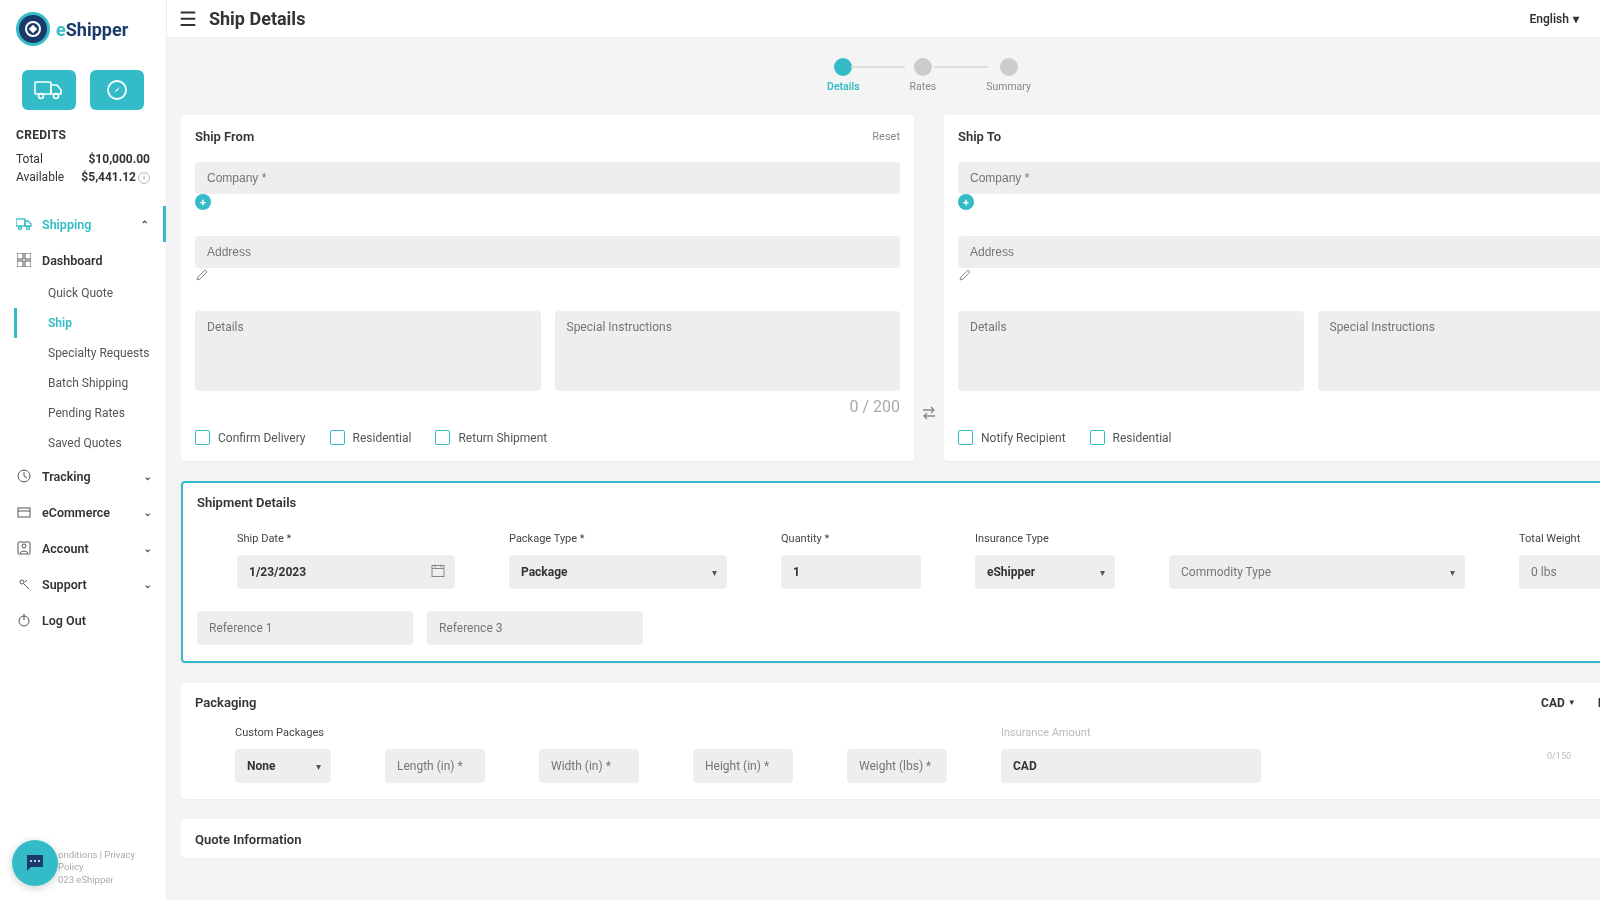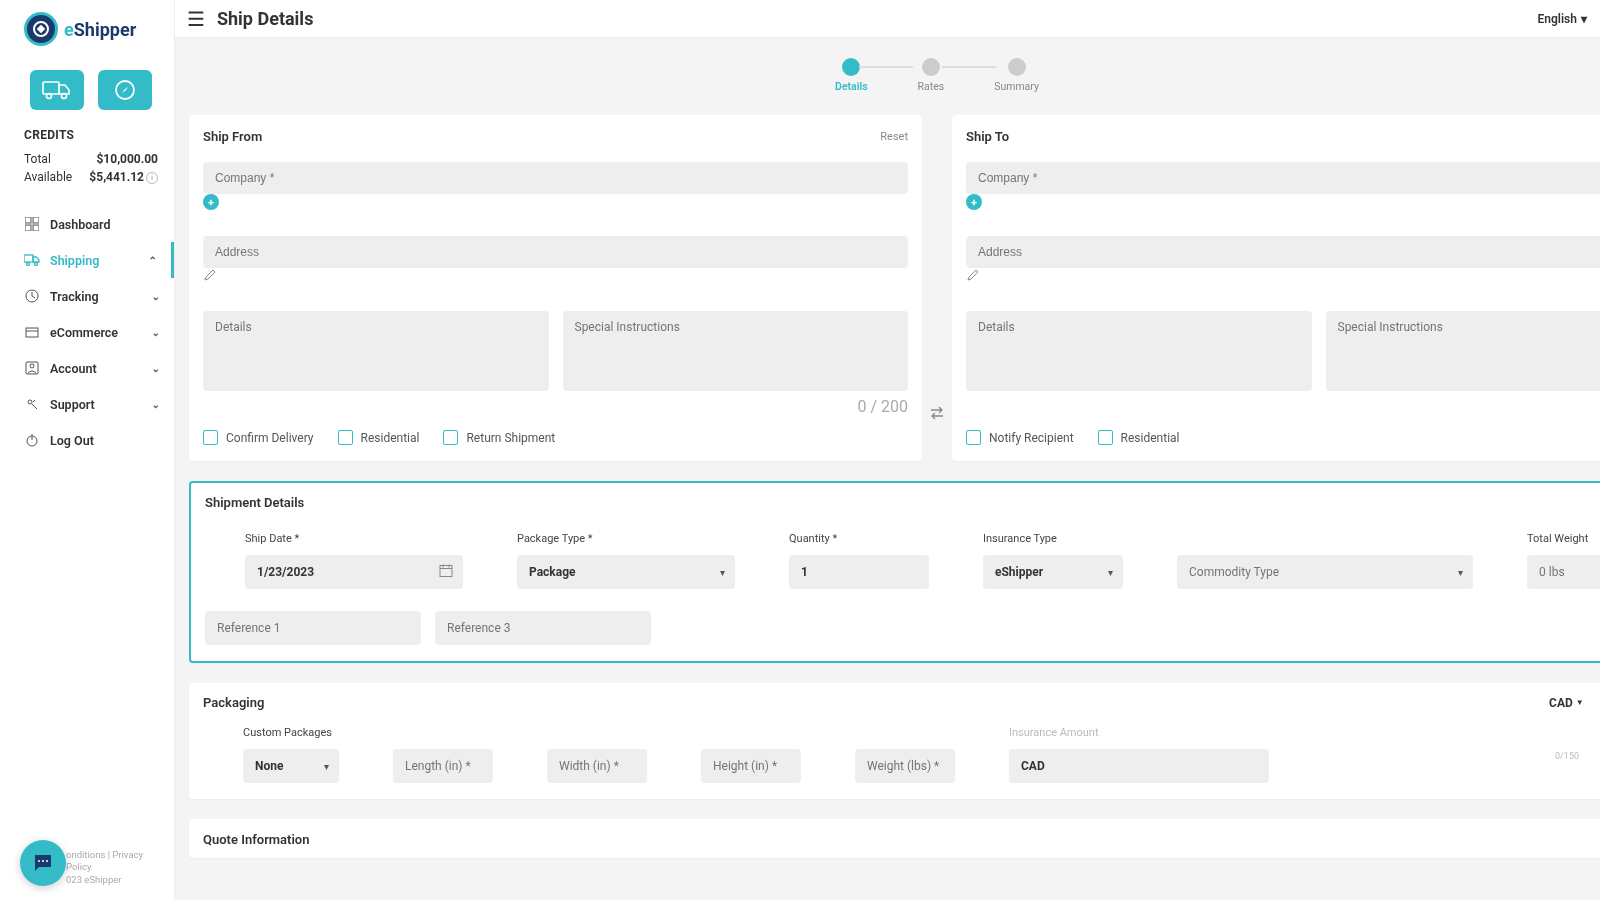--- a/index.html
+++ b/index.html
@@ -6,21 +6,21 @@
 body {
   font-family: -apple-system, BlinkMacSystemFont, "Segoe UI", Roboto, Arial, sans-serif;
   background: #ffffff;
   color: #333;
   font-size: 13px;
   width: 1600px;
   height: 900px;
   overflow: hidden;
   position: relative;
 }
-.app { display: flex; height: 100%; padding-left: 8px; }
+.app { display: flex; height: 100%; }
 .sidebar {
   width: 170px;
   background: #ffffff;
   border-right: 1px solid #eee;
   display: flex;
   flex-direction: column;
   padding: 12px 0;
   position: relative;
 }
 .logo-row {
@@ -236,42 +236,50 @@
         <span>Total</span>
         <span class="v">$10,000.00</span>
       </div>
       <div class="credit-row">
         <span>Available</span>
         <span class="v"><span>$5,441.12</span><span class="info-circle">i</span></span>
       </div>
     </div>
 
     <nav class="nav">
+      <div class="nav-item active">
+        <span class="icn">
+          <svg width="16" height="12" viewBox="0 0 16 12" fill="none">
+              <rect x="0" y="1" width="9" height="7" stroke="#33bcc7" stroke-width="1.3"></rect>
+              <path d="M9 3h3l3 3v2H9z" stroke="#33bcc7" stroke-width="1.3" fill="none"></path>
+              <circle cx="4" cy="10" r="1.5" stroke="#33bcc7" stroke-width="1.3"></circle>
+              <circle cx="12" cy="10" r="1.5" stroke="#33bcc7" stroke-width="1.3"></circle>
+            </svg>
+        </span>
+        <span>Shipping</span>
+        <span class="nav-caret">⌃</span>
+      </div>
       <div class="nav-item">
         <span class="icn">
           <svg width="14" height="14" viewBox="0 0 14 14">
               <rect x="0" y="0" width="6" height="6" stroke="#555" fill="none"></rect>
               <rect x="8" y="0" width="6" height="6" stroke="#555" fill="none"></rect>
               <rect x="0" y="8" width="6" height="6" stroke="#555" fill="none"></rect>
               <rect x="8" y="8" width="6" height="6" stroke="#555" fill="none"></rect>
             </svg>
         </span>
         <span>Dashboard</span>
       </div>
-      <div class="nav-item active">
-        <span class="icn">
-          <svg width="16" height="12" viewBox="0 0 16 12" fill="none">
-              <rect x="0" y="1" width="9" height="7" stroke="#33bcc7" stroke-width="1.3"></rect>
-              <path d="M9 3h3l3 3v2H9z" stroke="#33bcc7" stroke-width="1.3" fill="none"></path>
-              <circle cx="4" cy="10" r="1.5" stroke="#33bcc7" stroke-width="1.3"></circle>
-              <circle cx="12" cy="10" r="1.5" stroke="#33bcc7" stroke-width="1.3"></circle>
-            </svg>
-        </span>
-        <span>Shipping</span>
-        <span class="nav-caret">⌃</span>
+      <div class="sub-nav">
+        <div class="sub-item">Quick Quote</div>
+        <div class="sub-item active">Ship</div>
+        <div class="sub-item">Specialty Requests</div>
+        <div class="sub-item">Batch Shipping</div>
+        <div class="sub-item">Pending Rates</div>
+        <div class="sub-item">Saved Quotes</div>
       </div>
       <div class="nav-item">
         <span class="icn">
           <svg width="14" height="14" viewBox="0 0 14 14">
               <circle cx="7" cy="7" r="6" stroke="#555" fill="none"></circle>
               <path d="M7 3 L7 7 L10 9" stroke="#555" fill="none"></path>
             </svg>
         </span>
         <span>Tracking</span>
         <span class="nav-caret">⌄</span>

